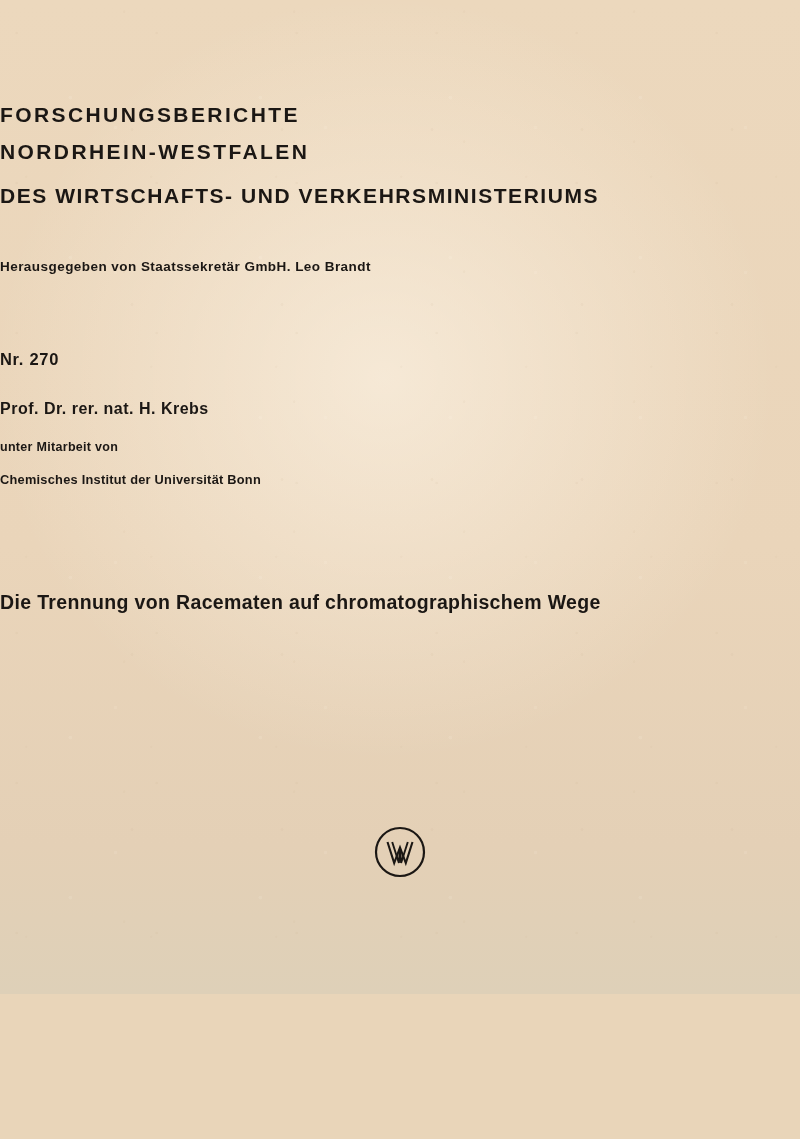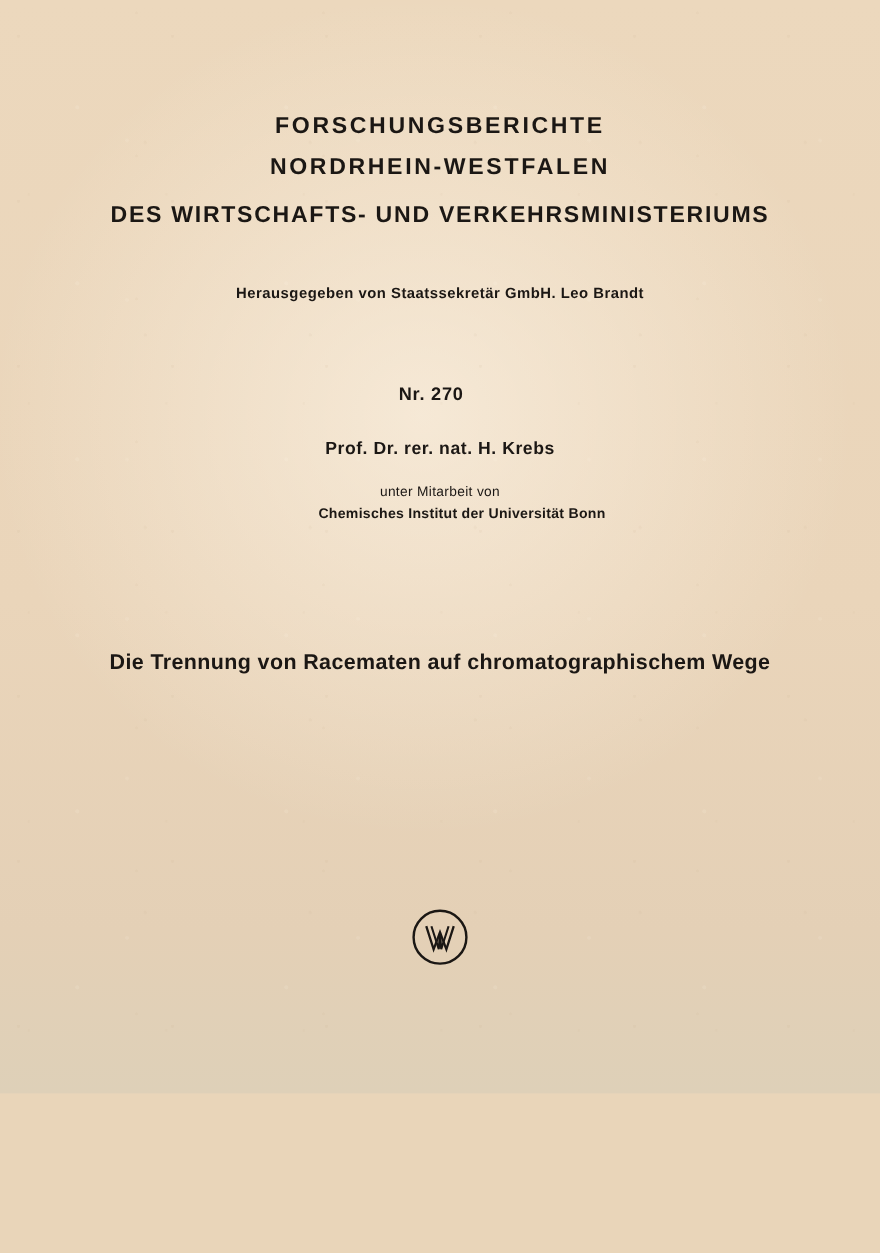--- a/index.html
+++ b/index.html
@@ -16,21 +16,21 @@
   }
 
   .cover {
     position: relative;
     width: 800px;
     height: 994px;
     box-sizing: border-box;
     background:
       radial-gradient(ellipse 70% 55% at 48% 38%, rgba(255,248,236,0.55) 0%, rgba(255,248,236,0.0) 70%),
       linear-gradient(180deg, #ecd8bd 0%, #ead5ba 55%, #e4d0b6 85%, #ded0b8 100%);
-    text-align: center;
+    text-align: left;
   }
 
   
   .cover::after {
     content: "";
     position: absolute;
     inset: 0;
     pointer-events: none;
     opacity: 0.33;
     background-image:
@@ -89,43 +89,43 @@
   }
   .author-main {
     font-size: 16px;
     font-weight: bold;
     letter-spacing: 0.5px;
     line-height: 22px;
     color: #1b1714;
   }
   .contrib-intro {
     font-size: 12.5px;
-    font-weight: normal;
+    font-weight: bold;
     letter-spacing: 0.3px;
     line-height: 20px;
     margin-top: 17px;
     color: #1b1714;
   }
   .contrib-list {
     margin-top: 13px;
   }
   .contrib-name {
     font-size: 15px;
     font-weight: bold;
     letter-spacing: 0.3px;
     line-height: 22.5px;
     color: #1b1714;
   }
   .institute {
     font-size: 12.8px;
     font-weight: bold;
     letter-spacing: 0.25px;
     line-height: 20px;
+    margin-top: 13px;
     color: #1b1714;
-    padding-left: 40px;
   }
 
   .book-title {
     position: absolute;
     left: 0;
     right: 0;
     top: 591px;
     font-size: 19.5px;
     font-weight: bold;
     letter-spacing: 0.35px;

